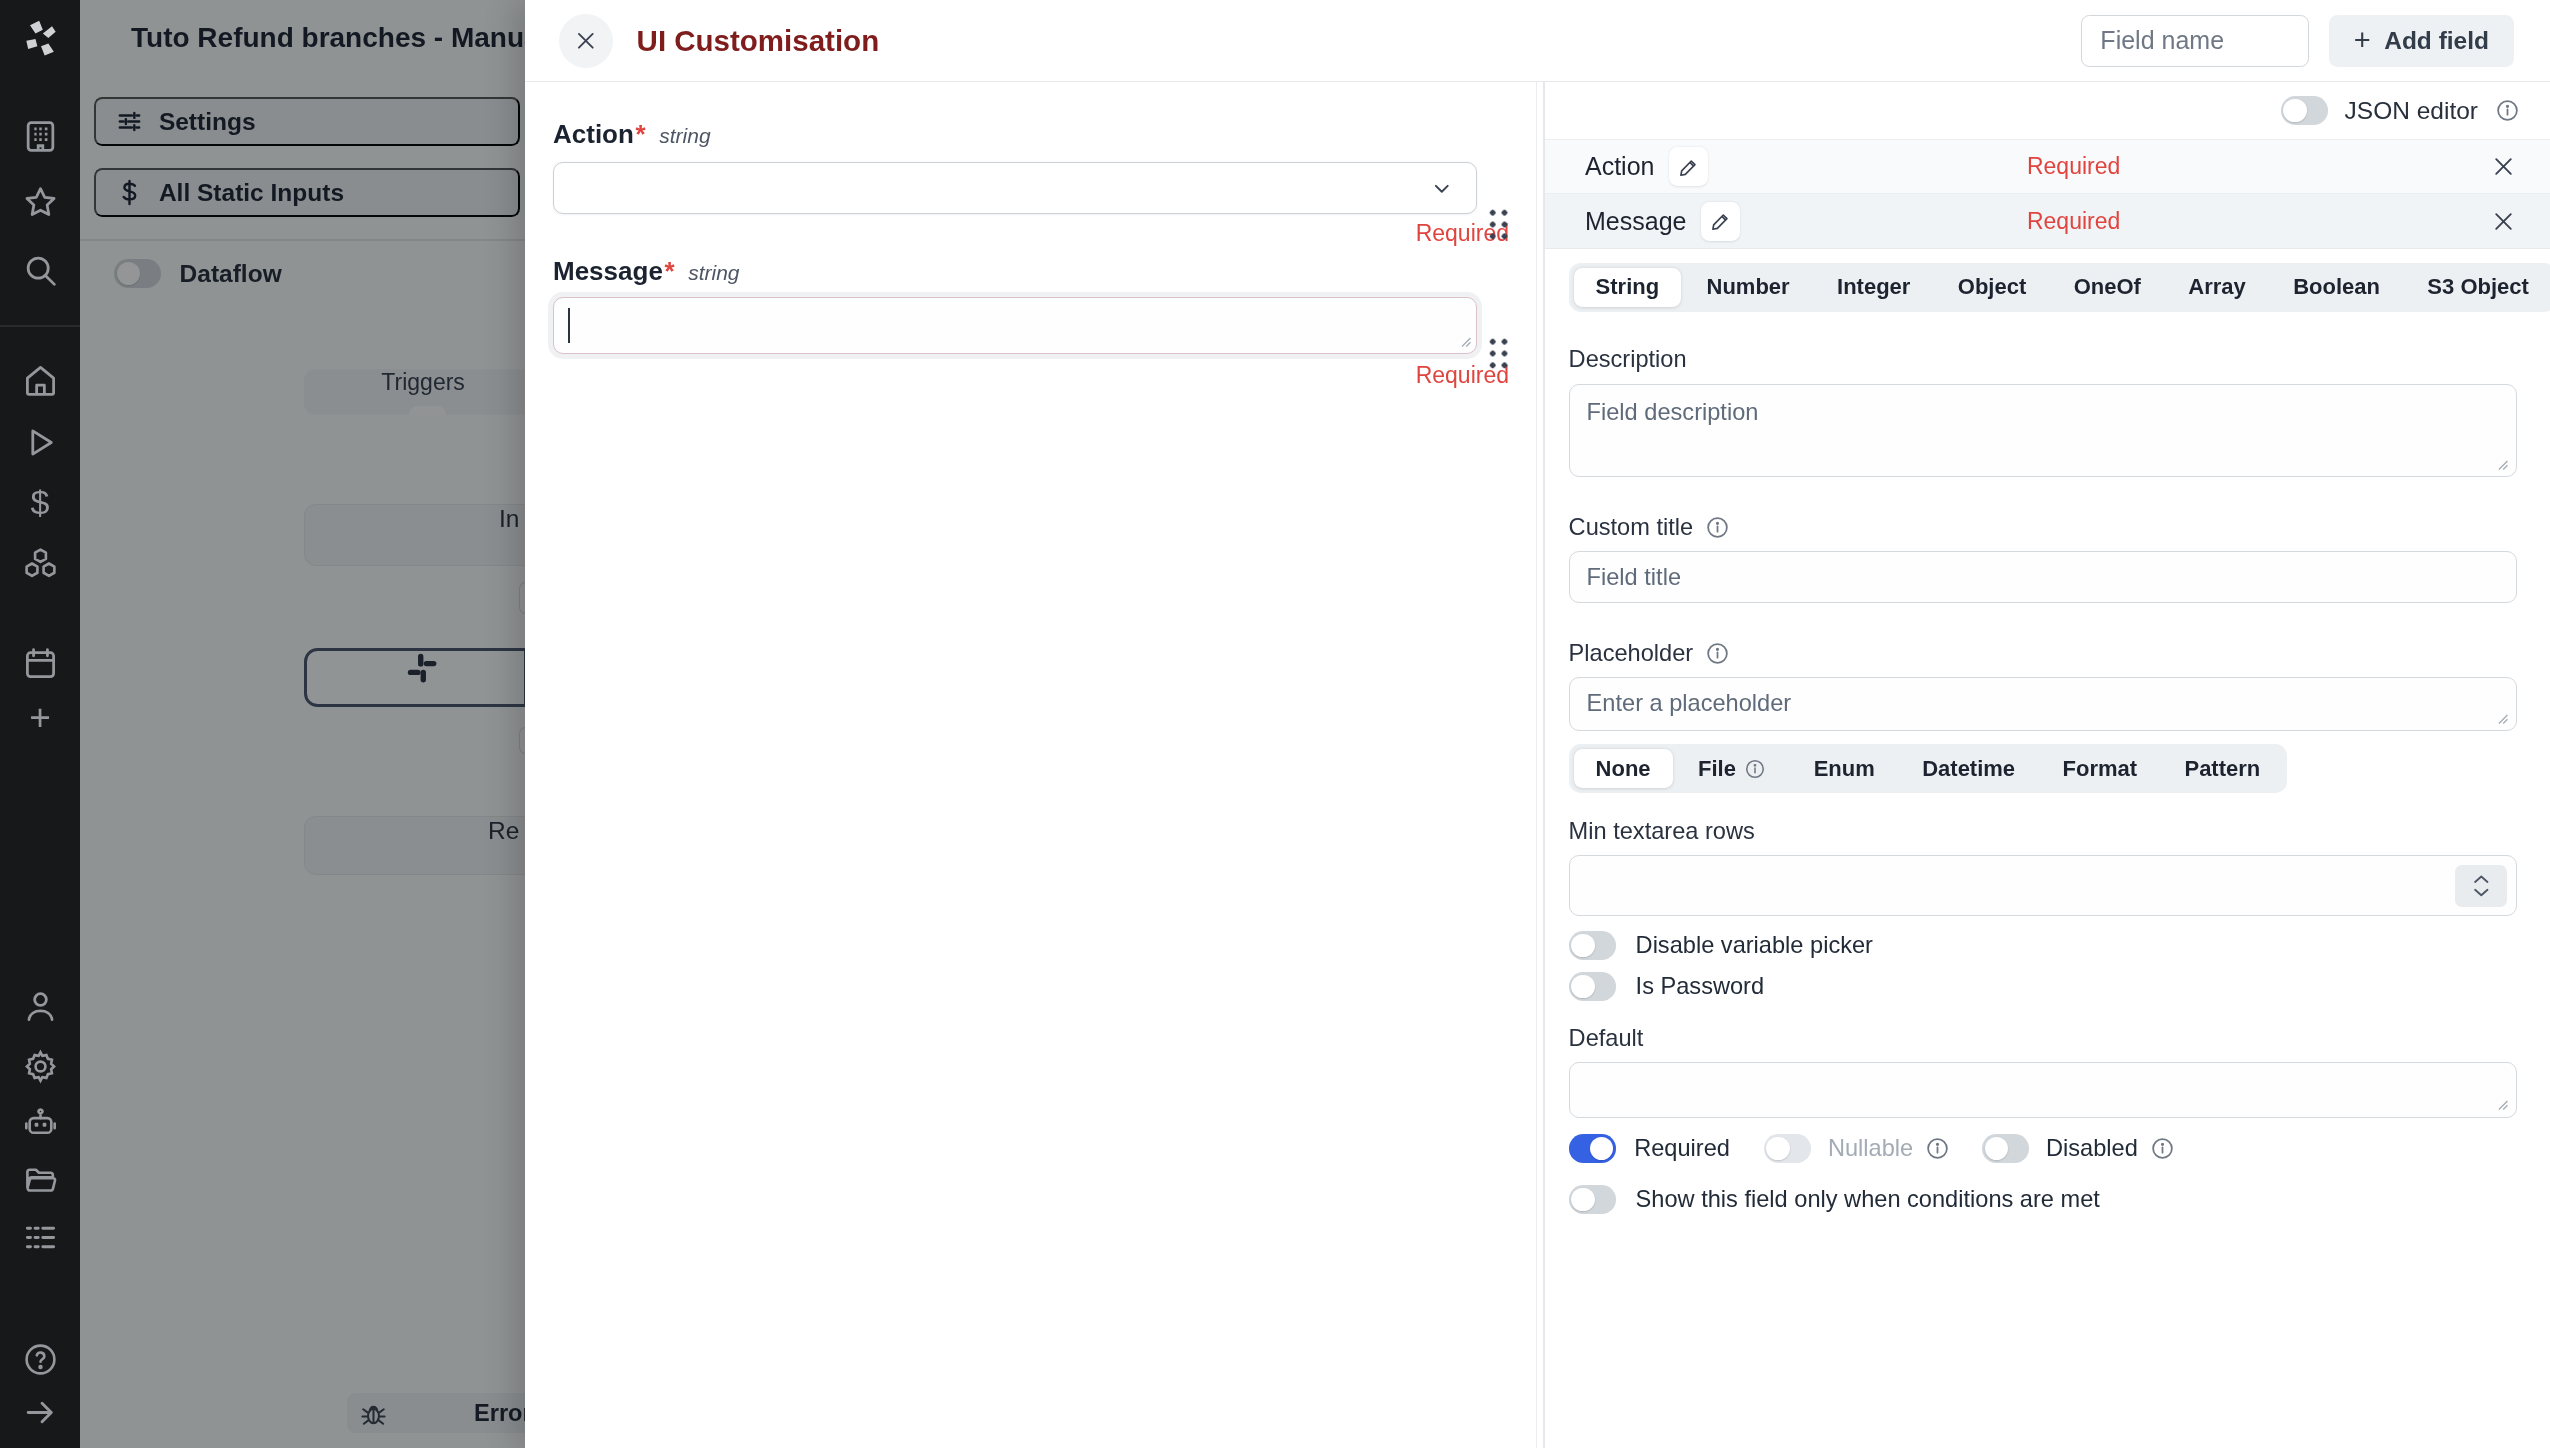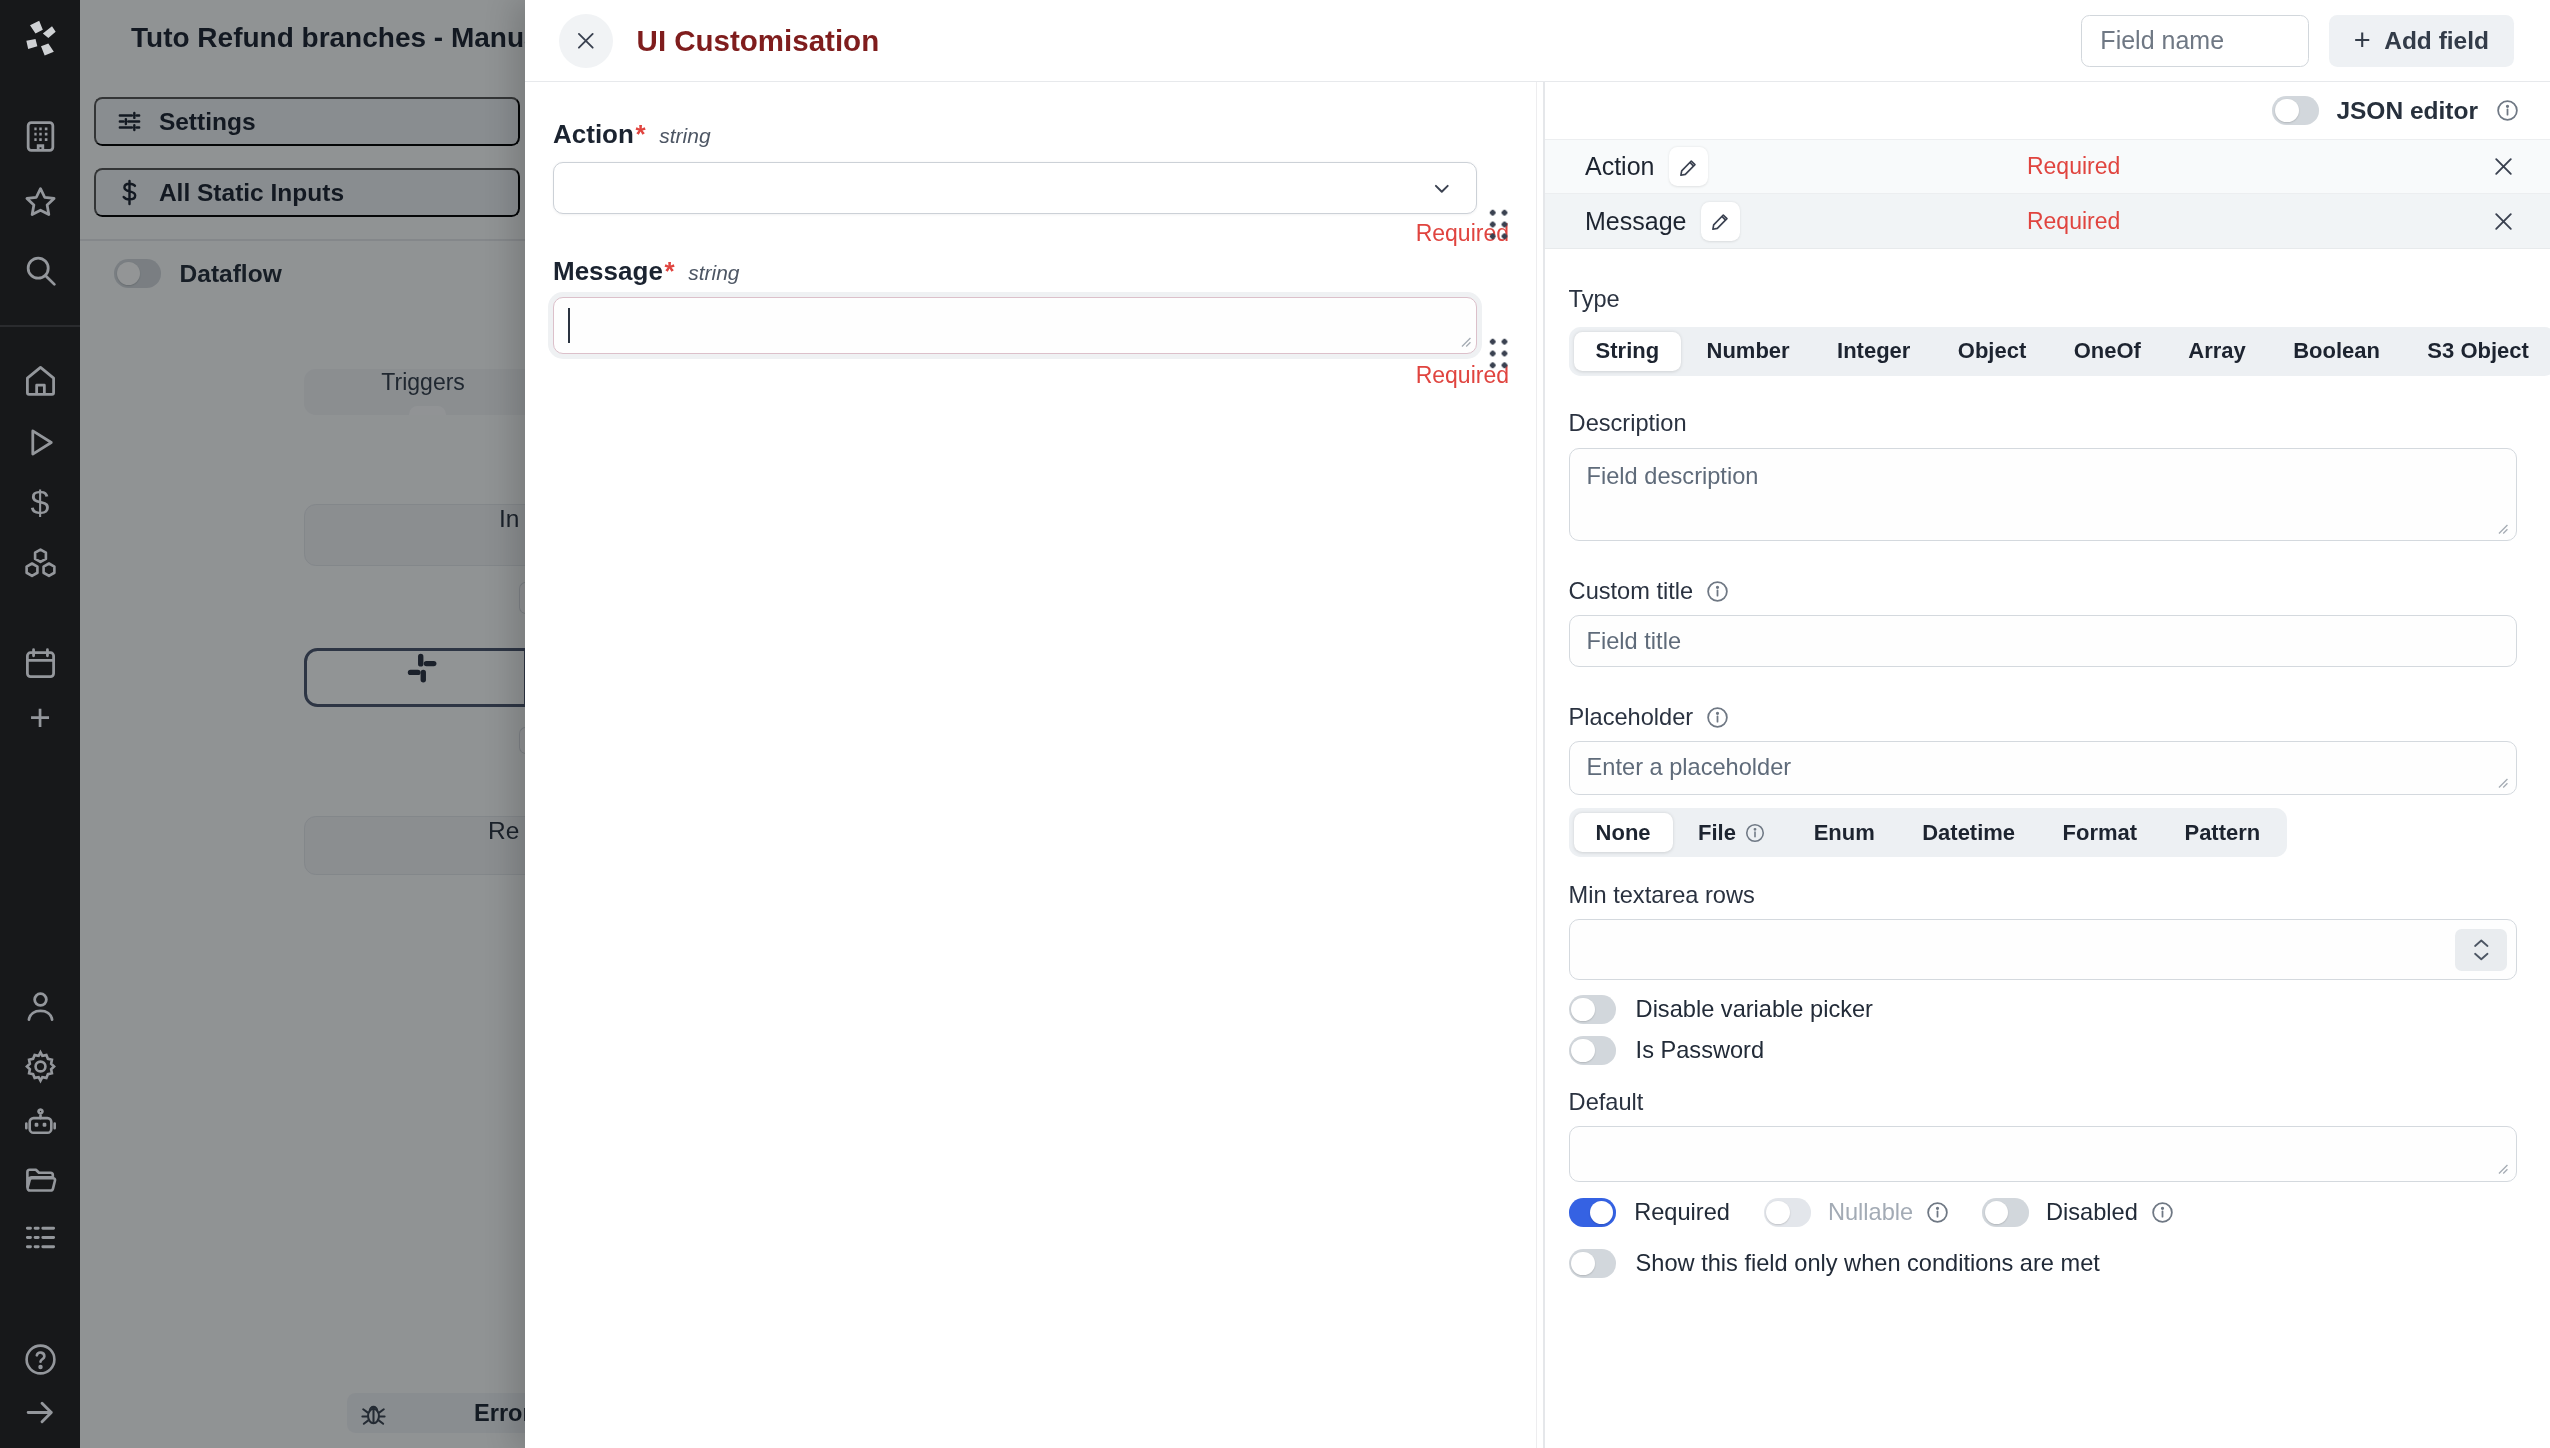--- a/index.html
+++ b/index.html
@@ -70,21 +70,21 @@
   .drag-handle { position:absolute; left:961px; width:23.6px; height:35px;
     background-image:radial-gradient(circle, #3a4150 2.5px, transparent 3px);
     background-size:11.8px 11.8px; background-position:0.8px 0.8px; background-repeat:repeat; }
 
   .m-divider-track { position:absolute; left:1011px; top:82px; width:0.8px; height:1367px; background:#ededef; }
   .m-divider { position:absolute; left:1018px; top:82px; width:1.7px; height:1367px; background:#e5e7ea; }
 
   
   .m-right { position:absolute; left:1020px; top:82px; width:1005px; height:1367px; background:#fff; overflow:hidden; }
   .json-row { height:57px; display:flex; align-items:center; justify-content:flex-end; gap:17px; padding-right:30px; }
-  .json-row .lbl { font-size:24.5px; font-weight:700; color:#27303c; }
+  .json-row .lbl { font-size:24.5px; font-weight:400; color:#27303c; }
   .info-ic { width:25px; height:25px; color:#6f7884; flex:0 0 auto; }
   .insp-row { position:relative; display:flex; align-items:center; padding:0 34px 0 40px; border-top:1.7px solid #eceef0; }
   .insp-row.r1 { height:54px; background:#f8fafb; }
   .insp-row.r2 { height:56px; background:#f1f4f6; border-bottom:1.7px solid #e7eaec; }
   .insp-row .name { font-size:25px; font-weight:500; color:#1d2430; }
   .pencil-btn { width:39px; height:39px; margin-left:15px; background:#fff; border-radius:8.4px; box-shadow:0 0.8px 2.5px rgba(0,0,0,.10); display:flex; align-items:center; justify-content:center; color:#3a4150; }
   .pencil-btn svg { width:22px; height:22px; }
   .insp-row .status { position:absolute; left:50%; transform:translateX(-22%); font-size:23px; color:#e0443f; }
   .insp-row .x { margin-left:auto; color:#3a4150; width:25px; height:25px; }
 
@@ -373,21 +373,20 @@
             </svg>
         </div>
         <span class="status">Required</span>
         <svg class="x" viewBox="0 0 24 24" fill="none" stroke="currentColor" stroke-width="1.8" stroke-linecap="round">
             <path d="M5 5l14 14M19 5L5 19"></path>
           </svg>
       </div>
 
       <div class="insp-body">
 
-        <div class="sec-label" style="margin-top:37px">Type</div>
         <div class="seg" style="margin-top:13.5px">
           <div class="seg-item sel">
               <span>String</span>
             </div>
           <div class="seg-item">
               <span>Number</span>
             </div>
           <div class="seg-item">
               <span>Integer</span>
             </div>

